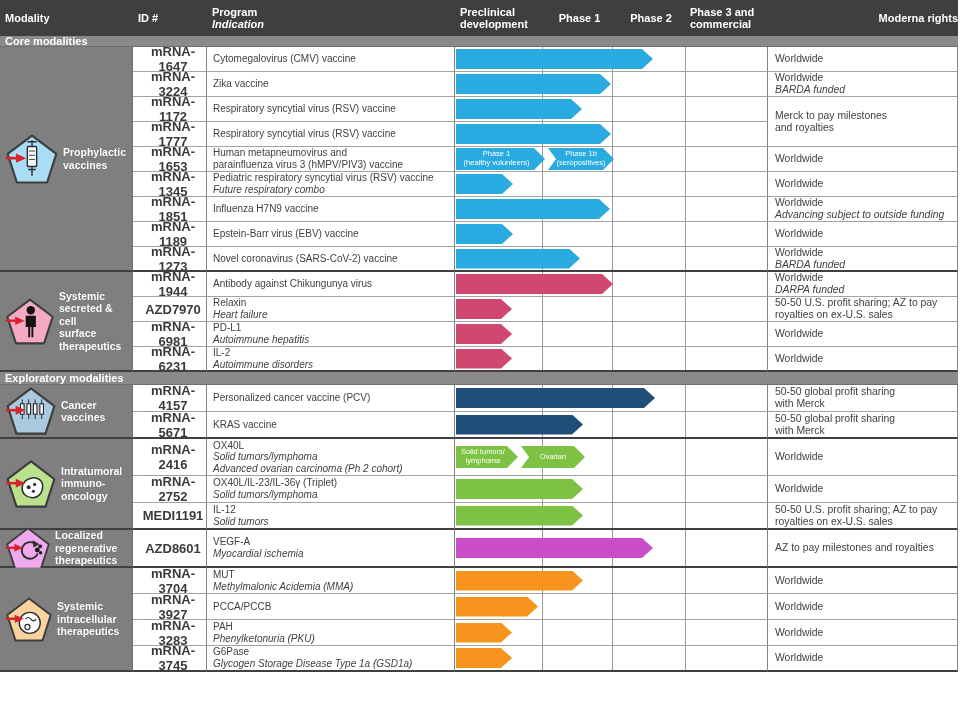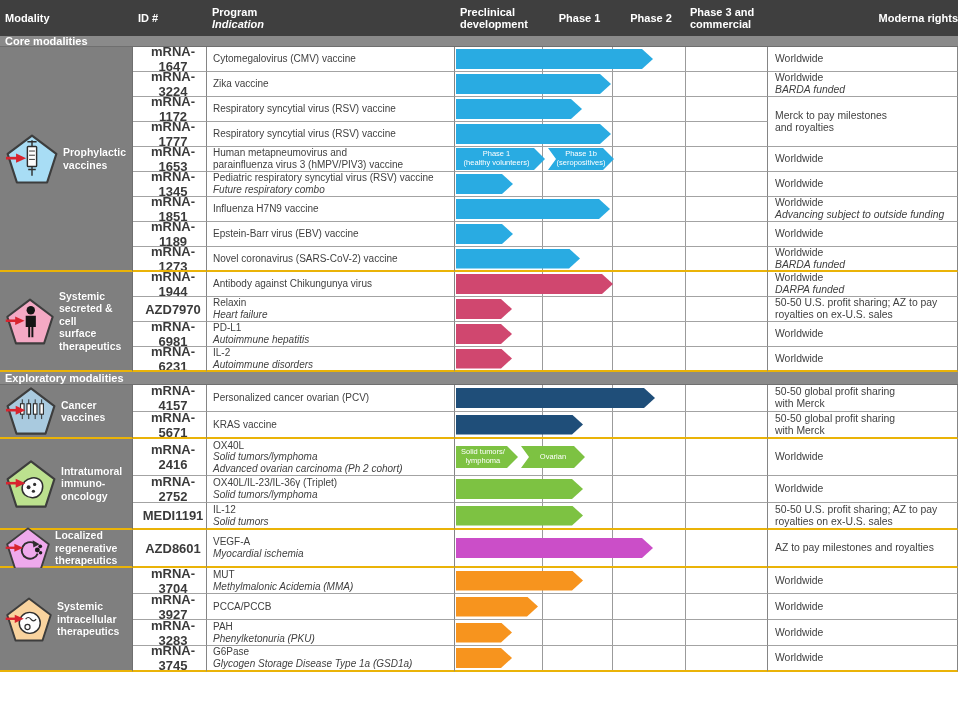--- a/index.html
+++ b/index.html
@@ -16,21 +16,21 @@
   .c6{width:73px;align-items:center;padding-left:0;} .c7{width:83px;} .c8{width:190px;padding-left:7px;text-align:right;}
 
   
   .grid{display:grid;grid-template-columns:133px 74px 248px 313px 190px;width:958px;}
   .band{grid-column:1/6;background:#8a8a8a;color:#fff;font-weight:bold;font-size:11px;
         display:flex;align-items:center;padding-left:5px;box-sizing:border-box;
         border-bottom:1px solid #6f6f6f;}
   .cell{box-sizing:border-box;background:#fff;border-right:1px solid #858585;
         border-bottom:1px solid #a3a3a3;display:flex;flex-direction:column;justify-content:center;
         overflow:hidden;}
-  .g-end{border-bottom:2px solid #eab308;}
+  .g-end{border-bottom:2px solid #404040;}
   .mod{background:#7f7f7f;flex-direction:row;align-items:center;overflow:visible;
        border-right:1px solid #6f6f6f;}
   .mod .lbl{color:#fff;font-weight:bold;font-size:10.5px;line-height:12.5px;margin-left:4px;
             width:80px;text-shadow:0 0 1px rgba(0,0,0,.25);}
   .mod svg{flex:none;margin-left:5px;}
   .idc{font-weight:bold;font-size:13px;color:#3a3a3a;padding-left:7px;text-align:center;}
   .prog{font-size:10px;color:#3f3f3f;padding-left:6px;line-height:11.6px;white-space:nowrap;}
   .prog .it, .it{font-style:italic;} .b{font-weight:normal;}
   .rights{font-size:10.4px;color:#3f3f3f;padding-left:7px;line-height:12px;}
   .phases{position:relative;background-image:
@@ -251,21 +251,21 @@
           <path d="M1 30h13" stroke="#D8232E" stroke-width="3.2"></path>
           <path d="M13 24.5 25 30 13 35.5Z" fill="#D8232E"></path>
         </svg>
         <div class="lbl">
           <div>Cancer</div>
           <div>vaccines</div>
         </div>
       </div>
       <div class="cell idc">mRNA-4157</div>
       <div class="cell prog">
-        <div>Personalized cancer ovarian (PCV)</div>
+        <div>Personalized cancer vaccine (PCV)</div>
       </div>
       <div class="cell phases">
         <div class="arrow" style="left: 1px; width: 199px; background: rgb(31, 78, 121);"></div>
       </div>
       <div class="cell rights">
         <div><span>50-50 global profit sharing</span></div>
         <div><span>with </span><span class="b">Merck</span></div>
       </div>
       <div class="cell idc g-end">mRNA-5671</div>
       <div class="cell prog g-end">

